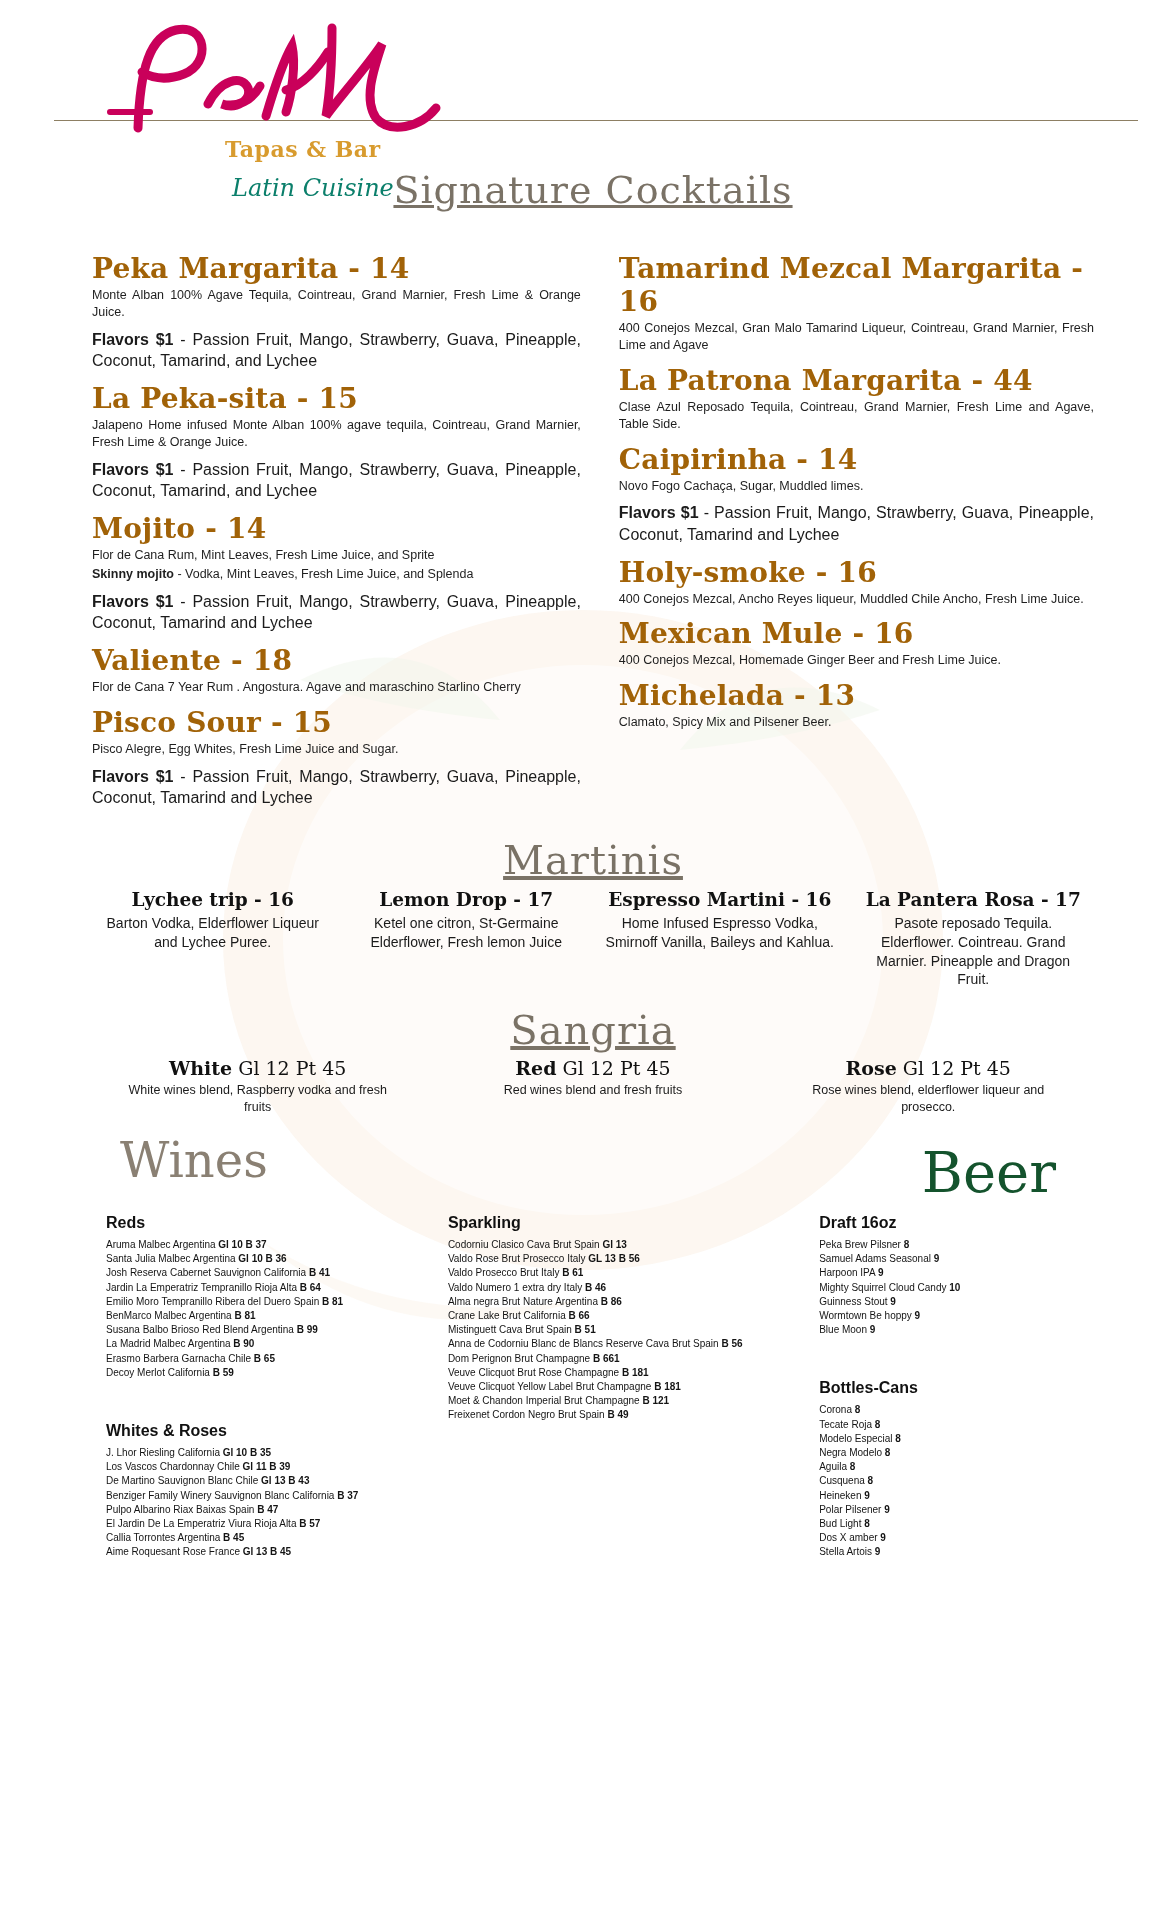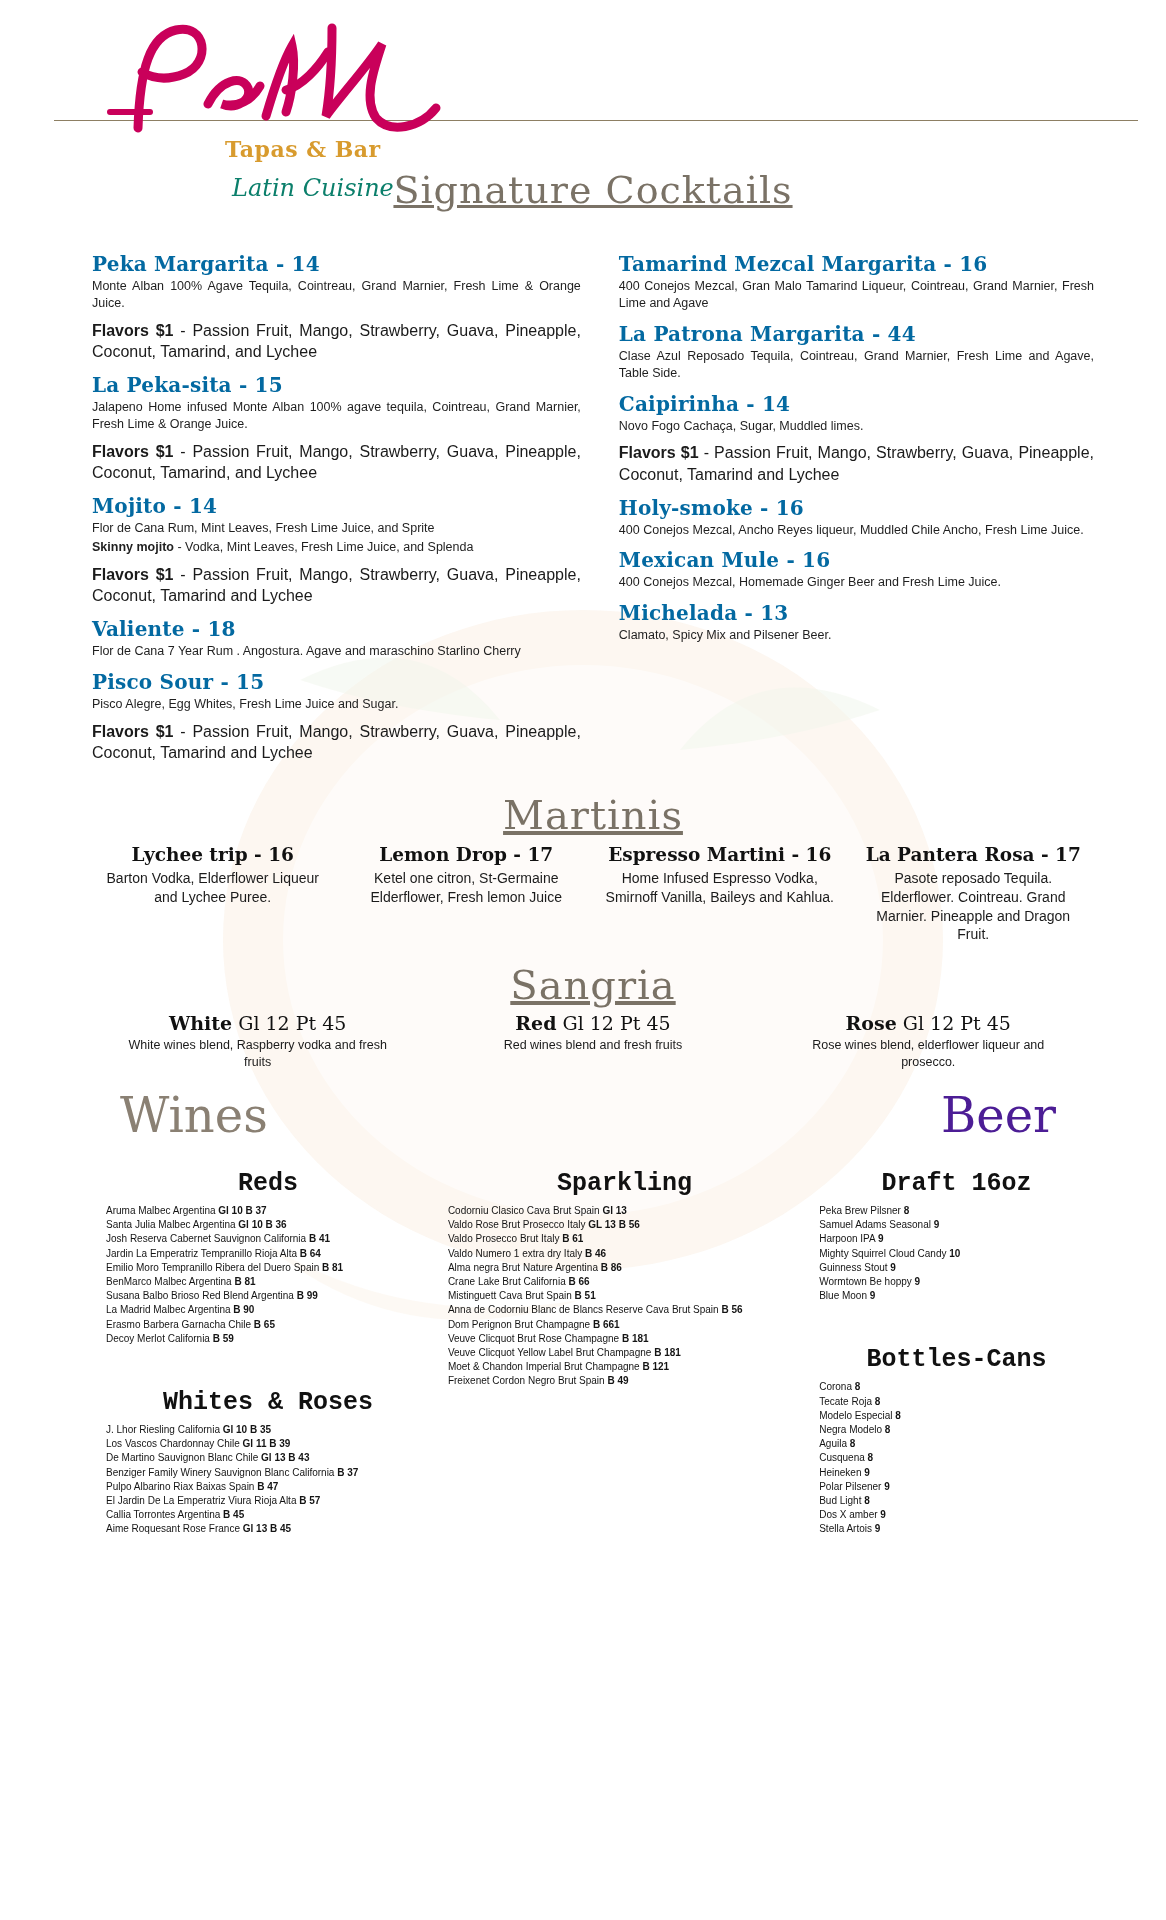--- a/index.html
+++ b/index.html
@@ -100,23 +100,23 @@
     padding: 12px 72px 0 72px;
   }
   .col {
     width: 50%;
     box-sizing: border-box;
   }
   .col.right { padding-left: 14px; }
 
   .drink-name {
     font-family: "DejaVu Serif", serif;
-    font-size: 20px;
+    font-size: 28px;
     font-weight: bold;
-    color: #0369a1;
+    color: #a16207;
     margin: 10px 0 2px 0;
     letter-spacing: .2px;
   }
   .drink-desc {
     font-size: 12.5px;
     line-height: 1.35;
     color: #1f1f1f;
     text-align: justify;
     margin: 0 0 2px 0;
   }
@@ -193,43 +193,42 @@
     position: absolute;
     left: 100px;
     top: 0;
     font-family: "DejaVu Serif", serif;
     font-size: 48px;
     color: #8a8073;
   }
   .title-beer {
     position: absolute;
     right: 110px;
-    top: 0;
-    font-family: "DejaVu Serif", serif;
-    font-size: 48px;
-    color: #4c1d95;
+    top: 8px;
+    font-family: "DejaVu Serif", serif;
+    font-size: 56px;
+    color: #14532d;
   }
 
   
   .lists {
     display: flex;
     padding: 12px 72px 40px 86px;
     gap: 18px;
   }
   .lcol-1 { width: 330px; }
   .lcol-2 { width: 360px; }
   .lcol-3 { width: 280px; }
 
   .list-head {
-    font-family: Liberation Mono, monospace;
-    font-size: 25px;
+    font-family: Liberation Sans, sans-serif;
+    font-size: 16px;
     font-weight: bold;
     color: #111;
     margin: 0 0 6px 0;
-    text-align: center;
   }
   .list-head.spaced { margin-top: 42px; }
   ul.items {
     list-style: none;
     margin: 0;
     padding: 0;
   }
   ul.items li {
     font-size: 10px;
     line-height: 1.42;

